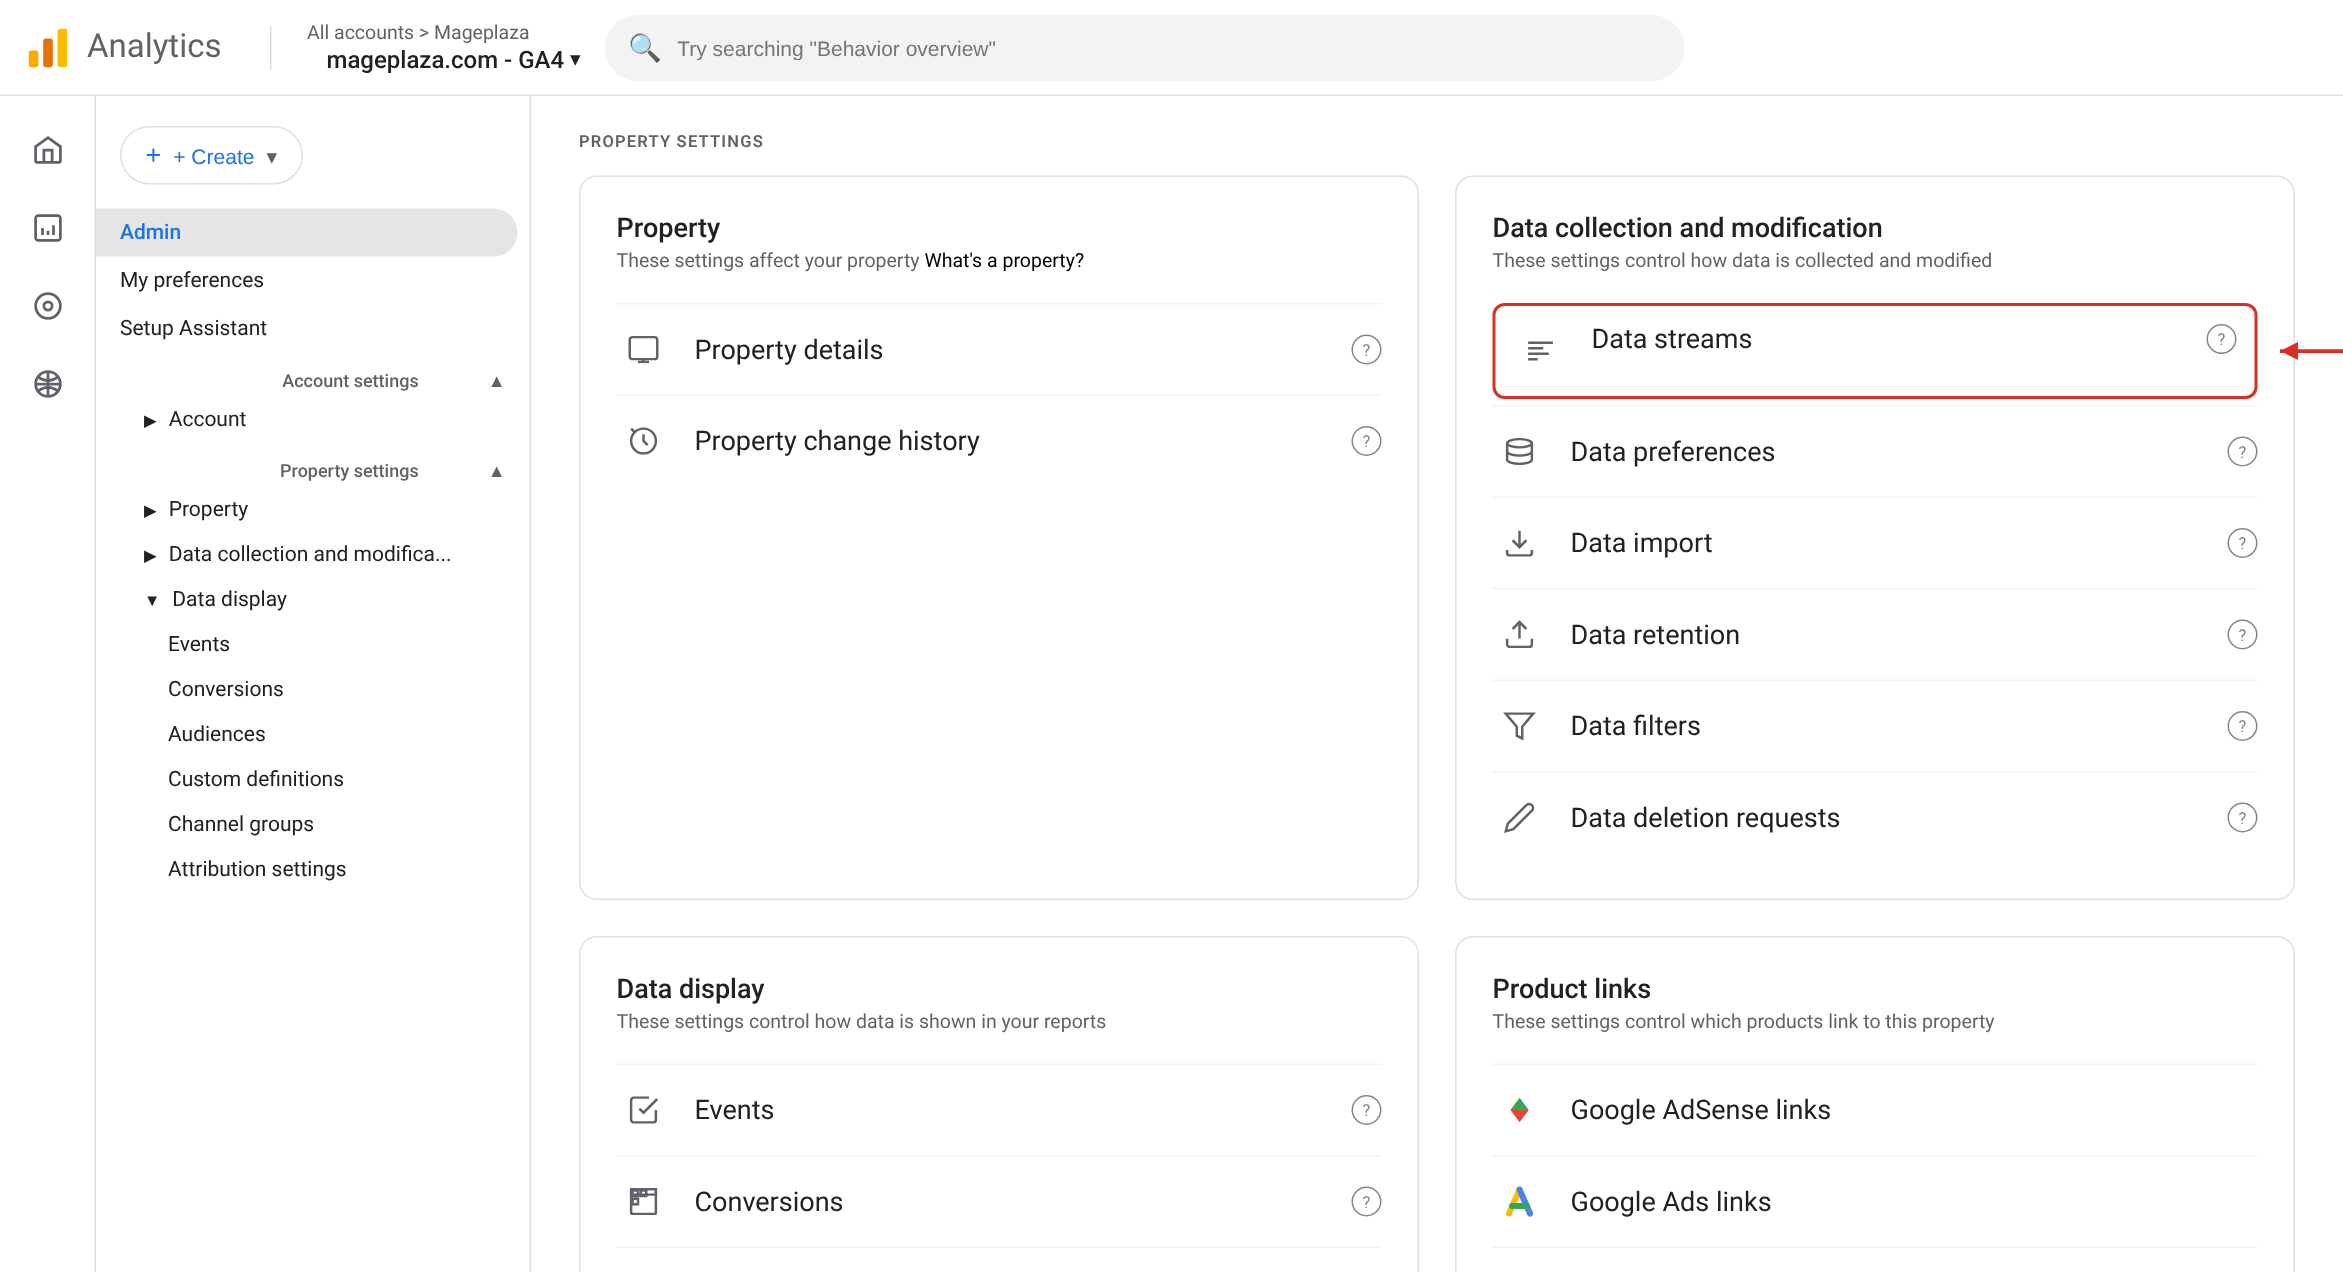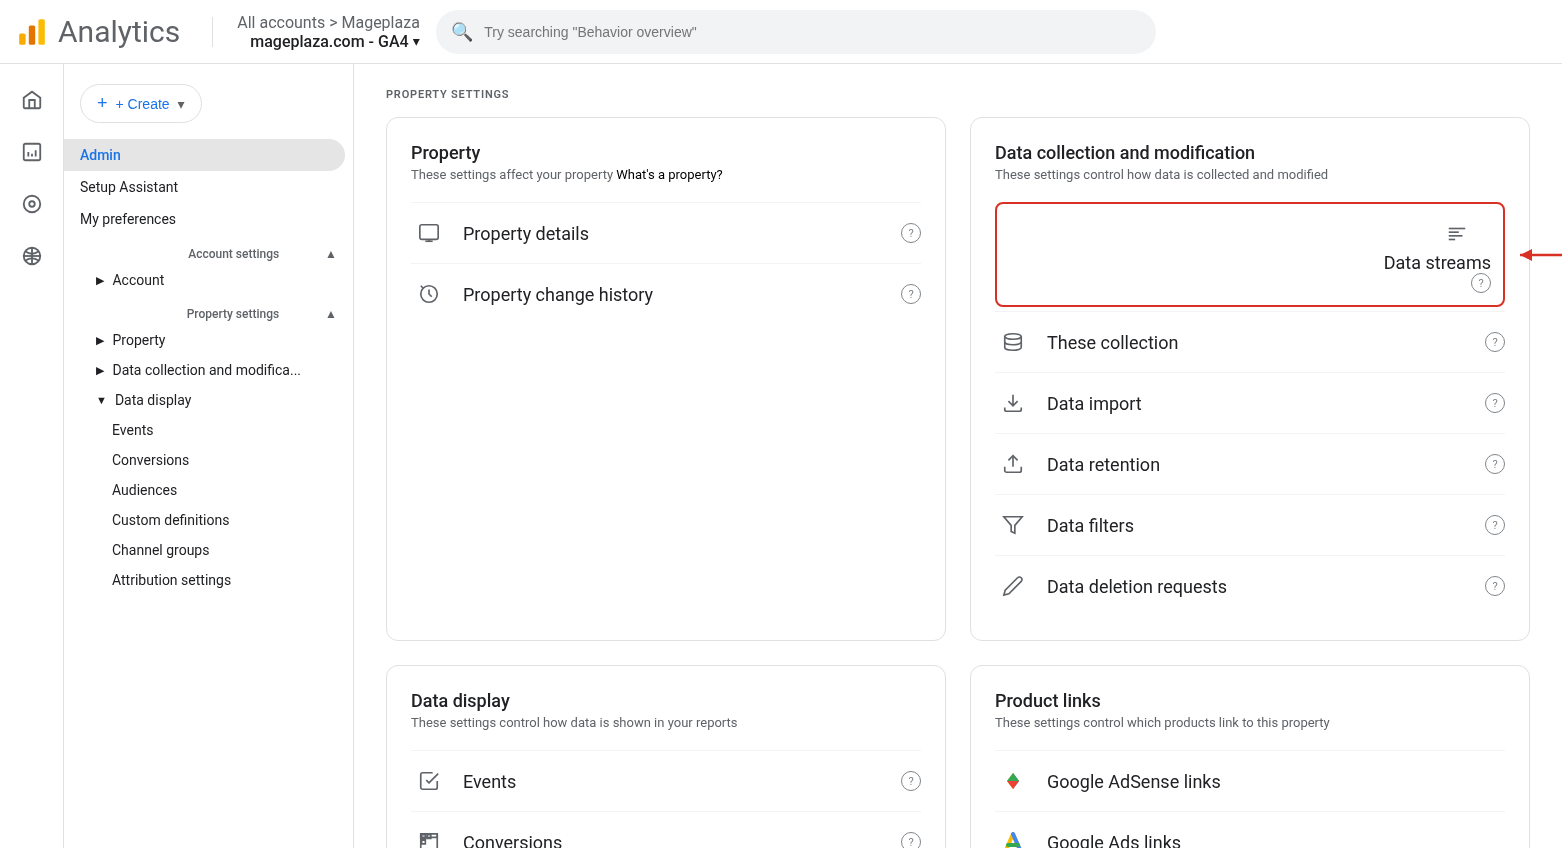--- a/index.html
+++ b/index.html
@@ -22,37 +22,37 @@
       display: flex;
       align-items: center;
       gap: 10px;
       margin-right: 8px;
     }
     .logo-icon {
       width: 32px;
       height: 32px;
     }
     .app-title {
-      font-size: 30px;
+      font-size: 22px;
       font-weight: 400;
       color: #5f6368;
     }
     .divider-v {
       width: 1px;
       height: 30px;
       background: #e0e0e0;
       margin: 0 8px;
     }
     .account-selector {
       display: flex;
       flex-direction: column;
       cursor: pointer;
     }
     .account-breadcrumb {
-      font-size: 16px;
+      font-size: 13px;
       color: #5f6368;
     }
     .account-name {
       font-size: 16px;
       font-weight: 500;
       color: #202124;
       display: flex;
       align-items: center;
       gap: 4px;
       padding-left: 13px;
@@ -247,28 +247,27 @@
       align-items: center;
       justify-content: center;
       font-size: 11px;
       color: #80868b;
       cursor: pointer;
     }
 
     
     .data-streams-item {
       display: flex;
-      align-items: flex-end;
+      align-items: flex-start;
       padding: 12px;
       border: 2px solid #d93025;
       border-radius: 8px;
       margin-bottom: 4px;
       cursor: pointer;
       position: relative;
-      flex-direction: column;
     }
     .data-streams-item .card-item-icon { color: #5f6368; }
   </style>
 </head>
 <body>
 
 <div class="top-header">
   <div class="logo-area">
 
     <svg class="logo-icon" viewBox="0 0 40 40" fill="none" xmlns="http://www.w3.org/2000/svg">
@@ -329,24 +328,24 @@
     <button class="create-btn">
       <span style="font-size:18px;">+</span>
       <span>+ Create</span>
       <span style="color:#5f6368;">▾</span>
     </button>
 
     <div class="sidebar-item active">
       <span>Admin</span>
     </div>
     <div class="sidebar-item">
+      <span>My preferences</span>
+    </div>
+    <div class="sidebar-item">
       <span>Setup Assistant</span>
-    </div>
-    <div class="sidebar-item">
-      <span>My preferences</span>
     </div>
 
     <div class="sidebar-section-label">
       <span>Account settings</span>
       <span class="chevron">▲</span>
     </div>
     <div class="sidebar-sub-item">
       <span style="margin-right:8px;font-size:11px;">▶</span>
       <span>Account</span>
     </div>
@@ -449,21 +448,21 @@
         </div>
 
         <div class="card-item">
           <div class="card-item-icon">
             <svg width="22" height="22" viewBox="0 0 24 24" fill="none" stroke="#5f6368" stroke-width="1.8">
               <ellipse cx="12" cy="6" rx="9" ry="3"></ellipse>
               <path d="M3 6v6c0 1.66 4.03 3 9 3s9-1.34 9-3V6"></path>
               <path d="M3 12v6c0 1.66 4.03 3 9 3s9-1.34 9-3v-6"></path>
             </svg>
           </div>
-          <span class="card-item-label">These collection</span>
+          <span class="card-item-label">Data preferences</span>
           <div class="help-icon">?</div>
         </div>
 
         <div class="card-item">
           <div class="card-item-icon">
             <svg width="22" height="22" viewBox="0 0 24 24" fill="none" stroke="#5f6368" stroke-width="1.8">
               <path d="M12 3v12M7 10l5 5 5-5"></path>
               <path d="M3 17v2a2 2 0 002 2h14a2 2 0 002-2v-2"></path>
             </svg>
           </div>

